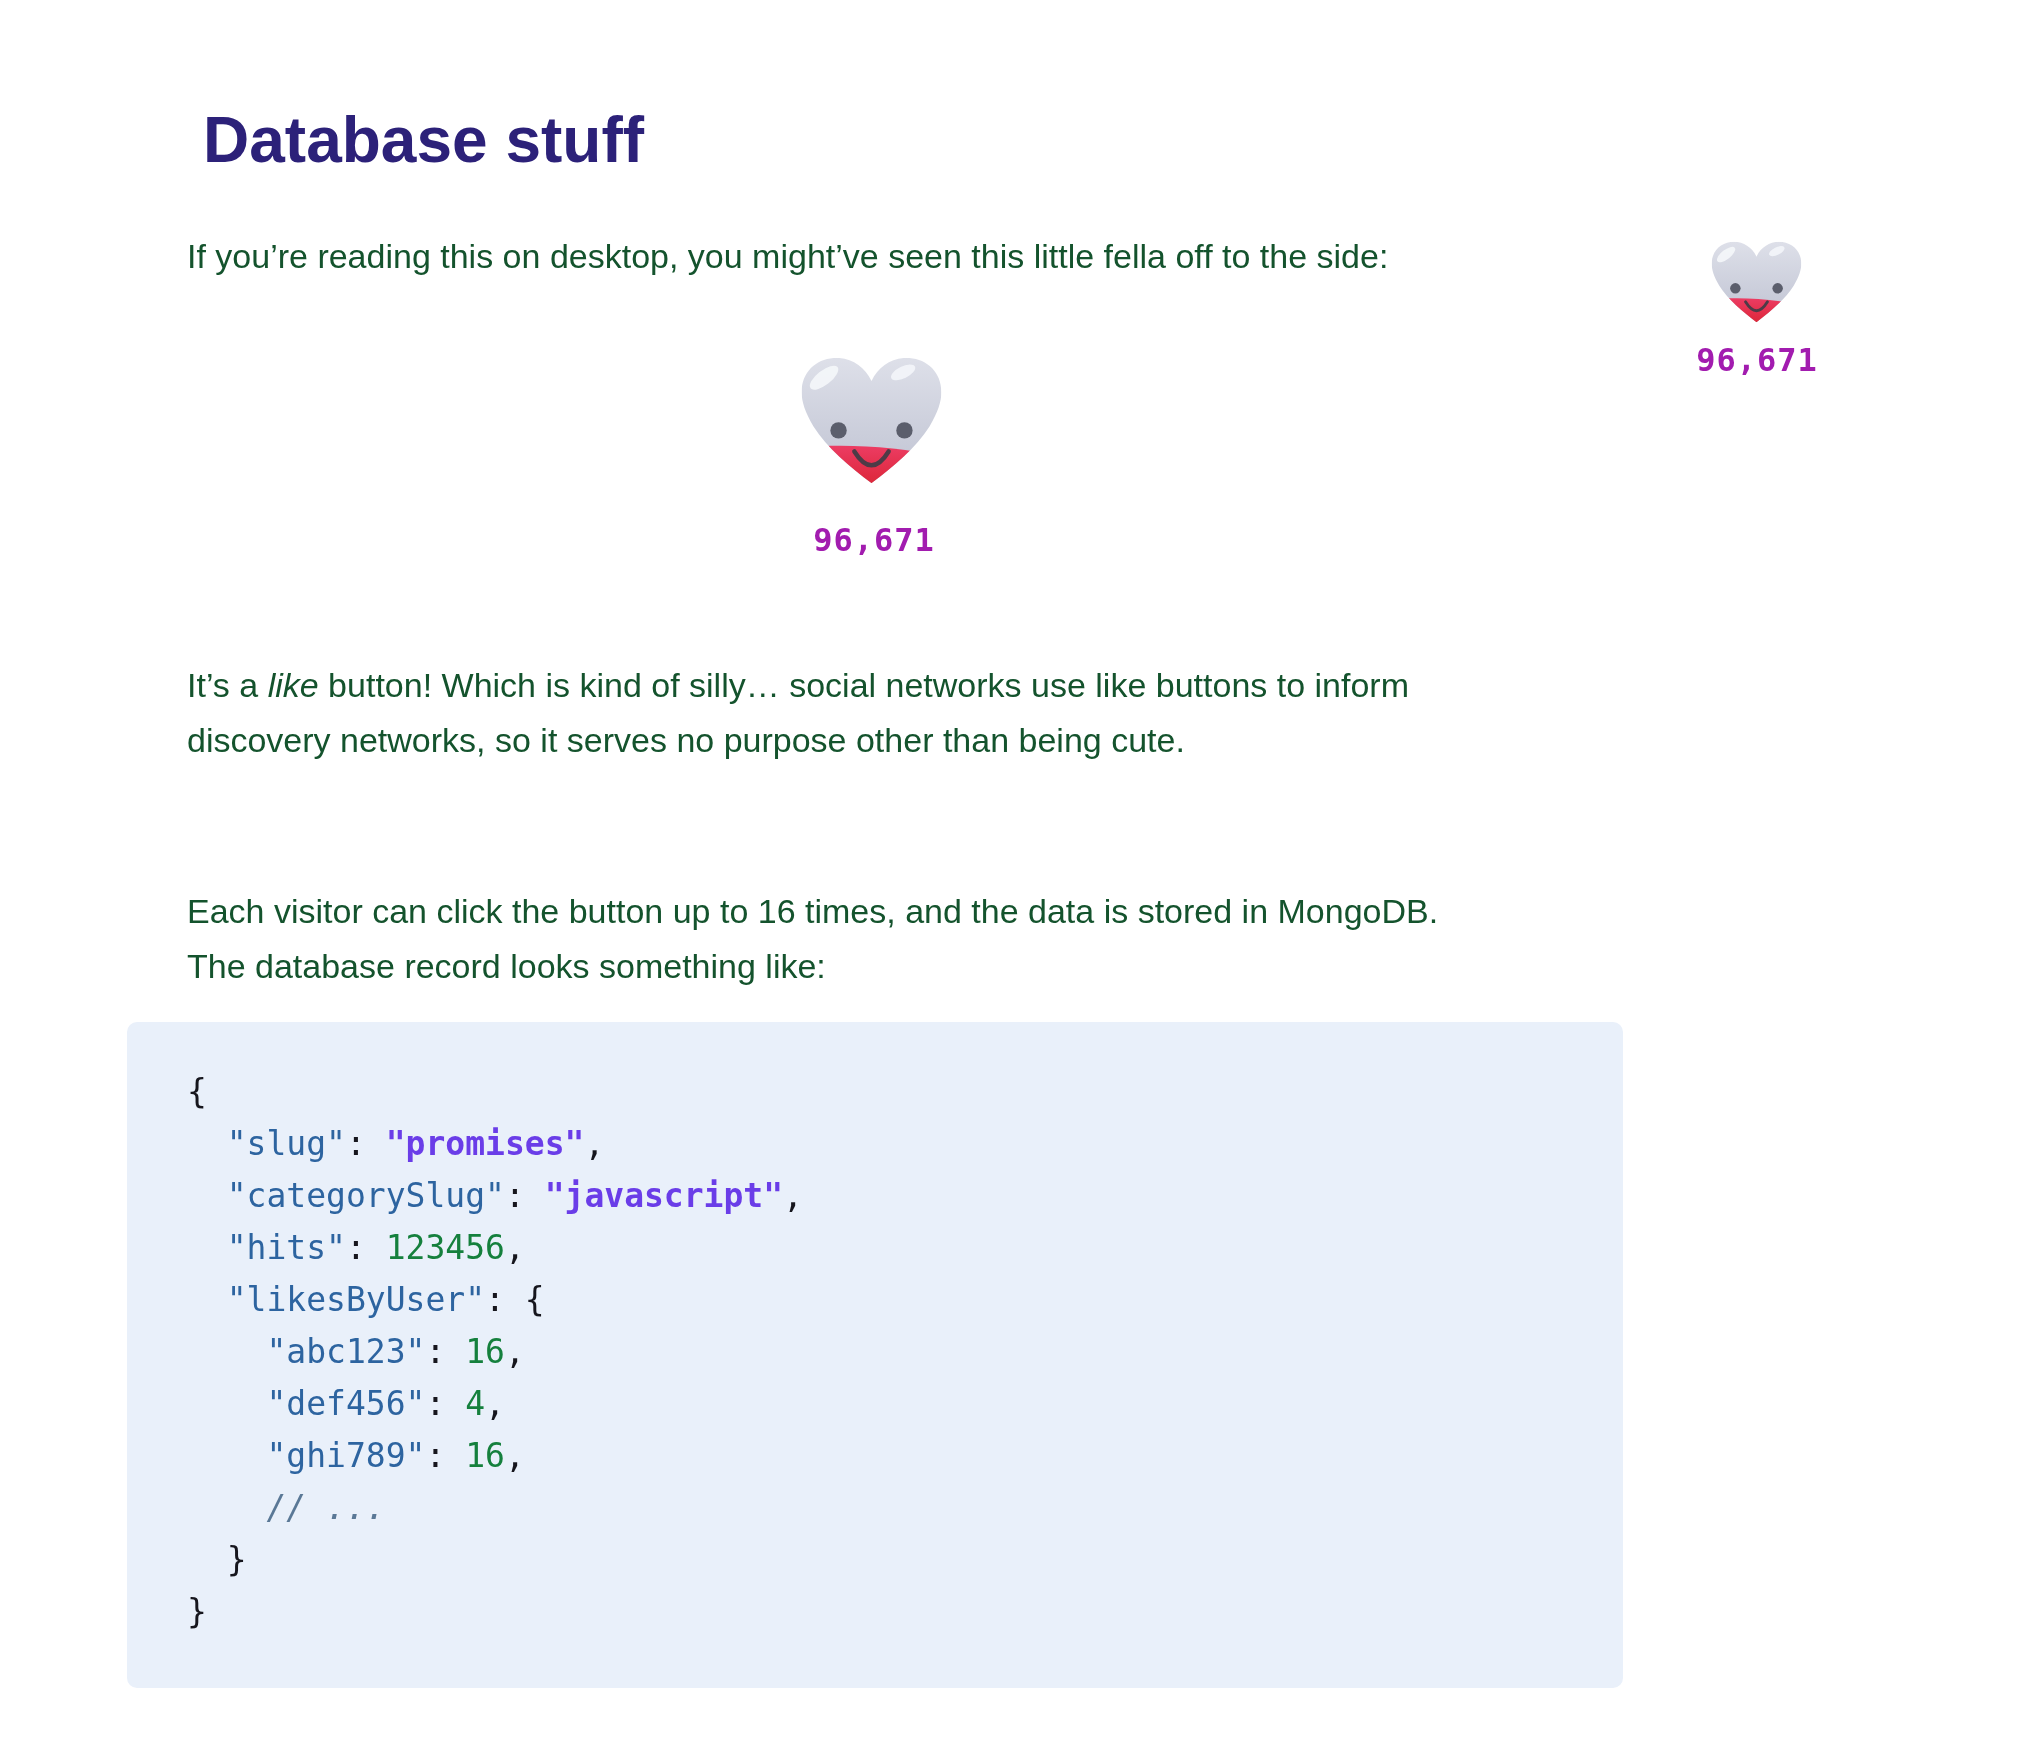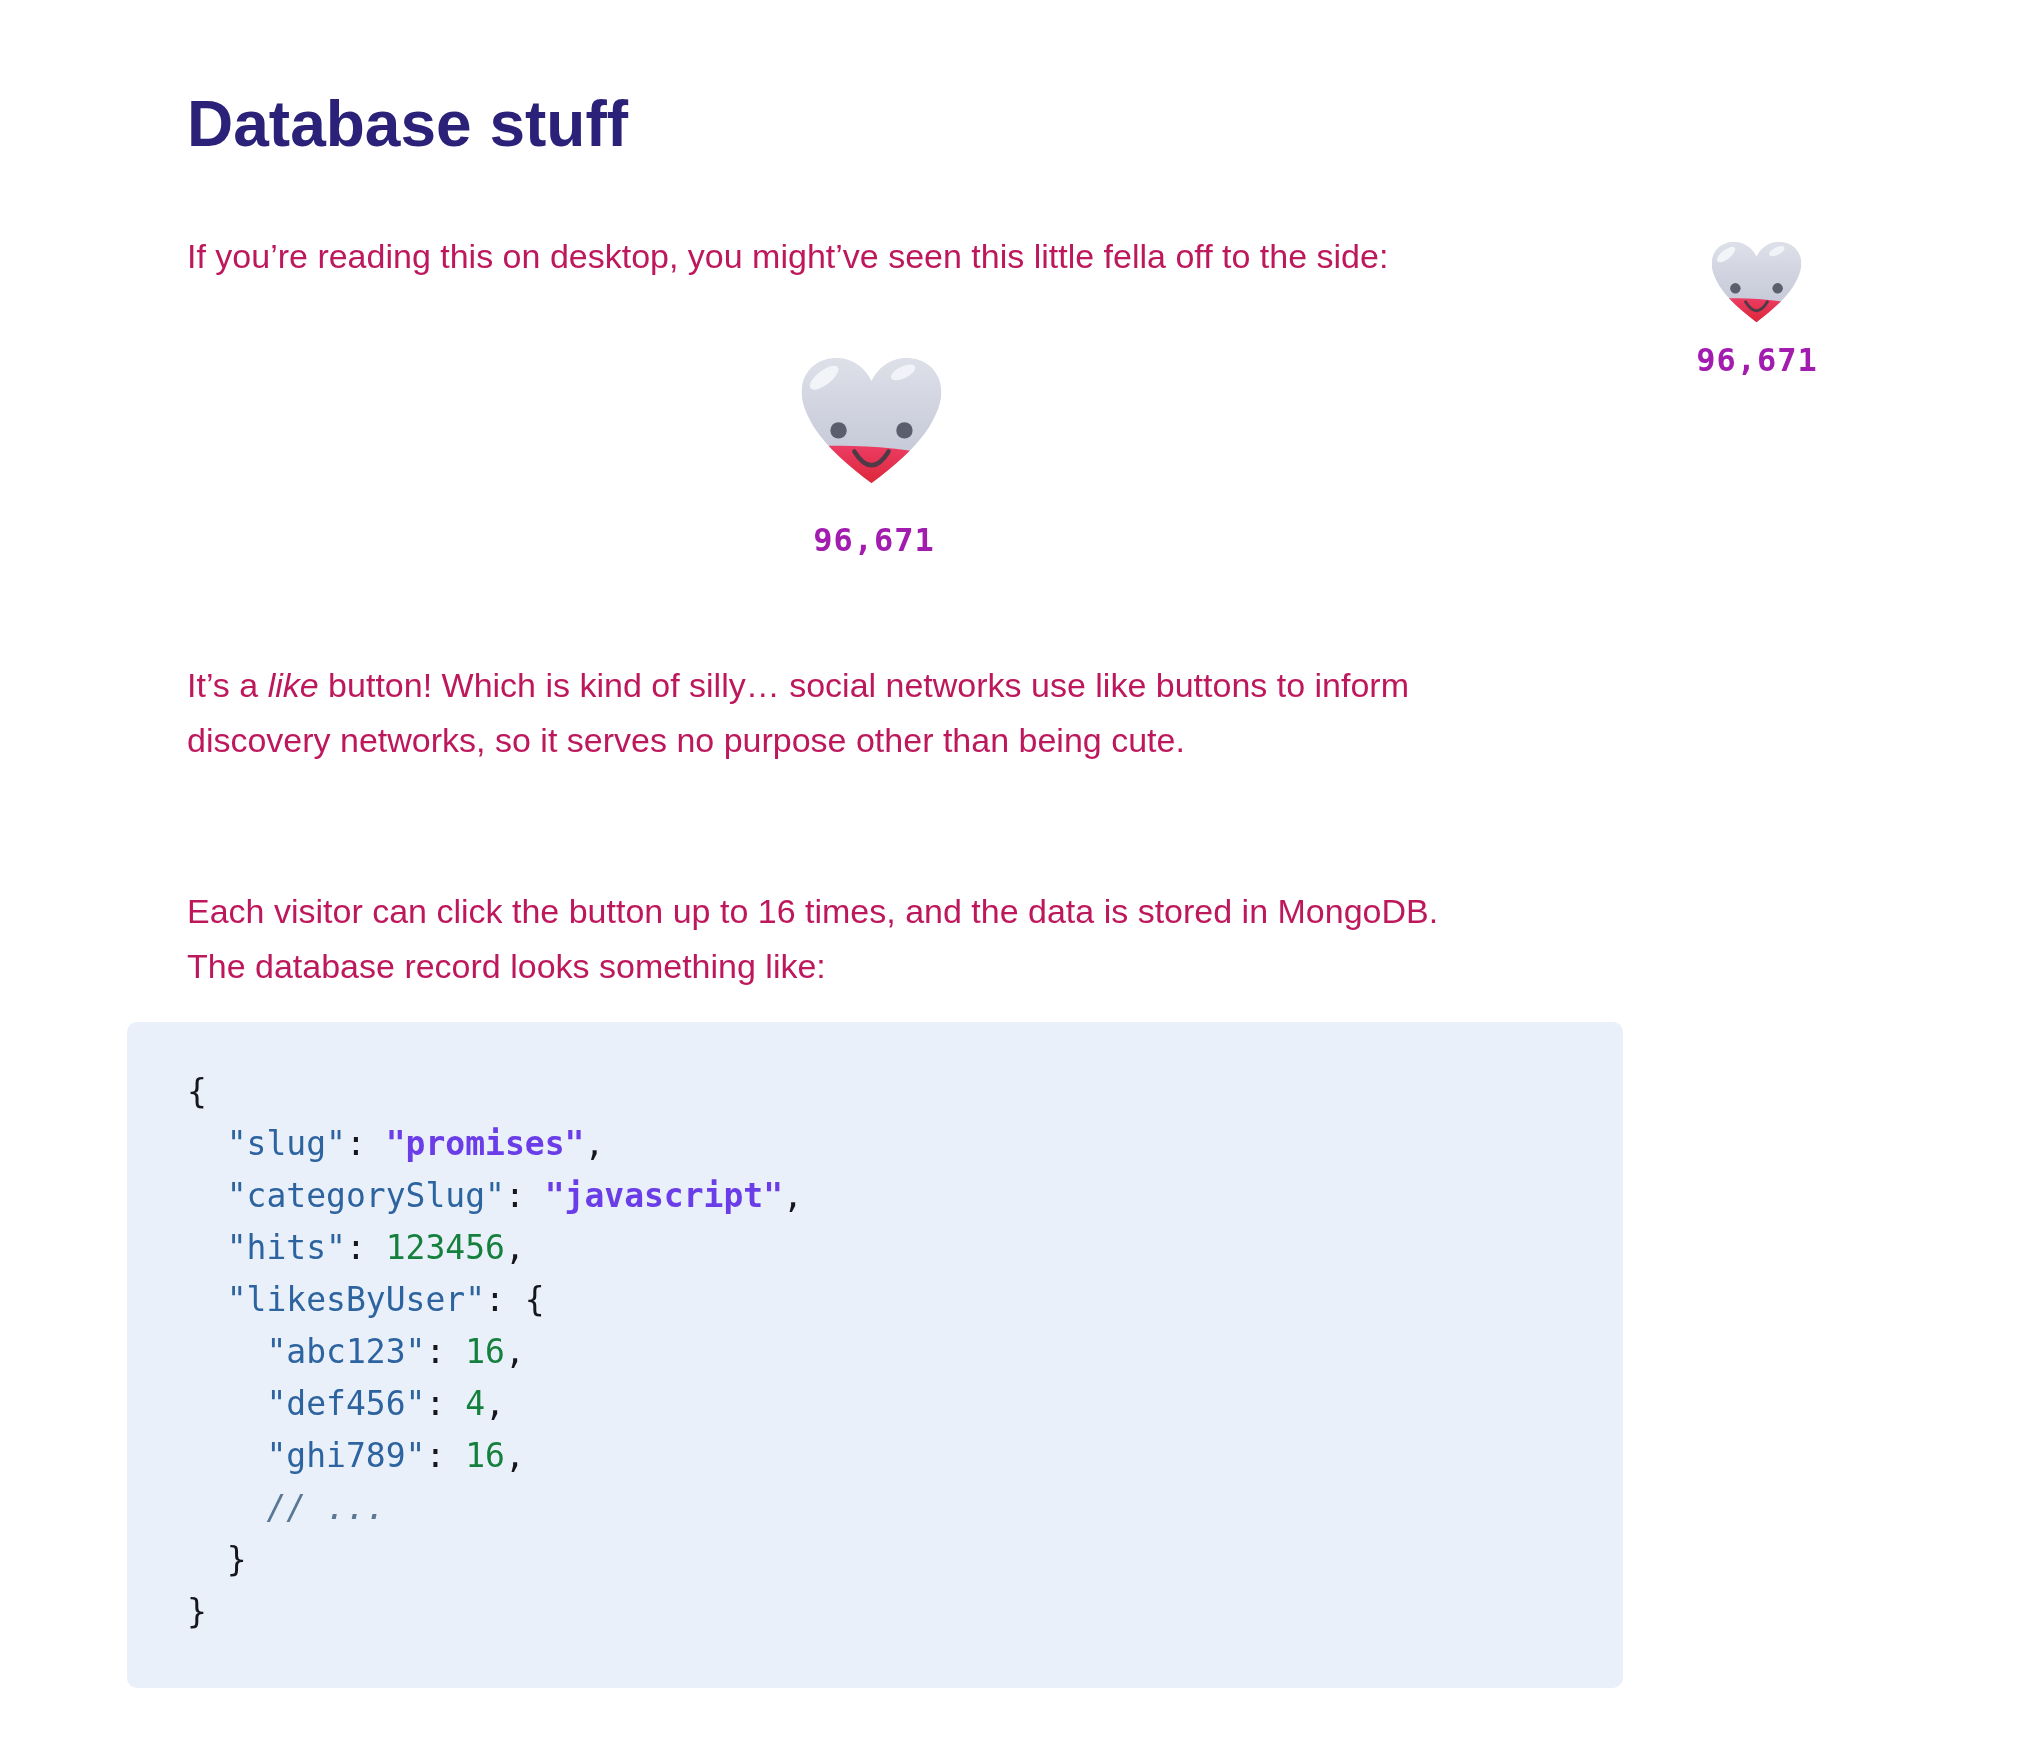--- a/index.html
+++ b/index.html
@@ -2,27 +2,27 @@
 <html><head>
 <meta charset="utf-8">
 <style>
   html,body{margin:0;padding:0;}
   body{
     width:2018px;height:1760px;position:relative;overflow:hidden;
     background:#ffffff;color:#15161f;
     font-family:"Liberation Sans",sans-serif;
   }
   .page-title{
-    position:absolute;left:187px;top:92px;margin:0;
+    position:absolute;left:187px;top:92px;margin:16px;
     font-size:64px;line-height:64px;font-weight:bold;
     color:#2c2179;letter-spacing:0;
   }
   .para{
     position:absolute;left:187px;margin:0;
-    font-size:34px;line-height:55px;color:#be185d;width:1500px;
+    font-size:34px;line-height:55px;color:#14532d;width:1500px;
   }
   .para-1{top:229px;}
   .para-2{top:658px;}
   .para-3{top:884px;}
   .pline{display:block;}
   .para em{font-style:italic;}
 
   .heart-svg{position:absolute;display:block;}
   .heart-svg.big{left:799px;top:355px;width:145px;height:131px;}
   .heart-svg.small{left:1710px;top:240px;width:93px;height:84px;}

